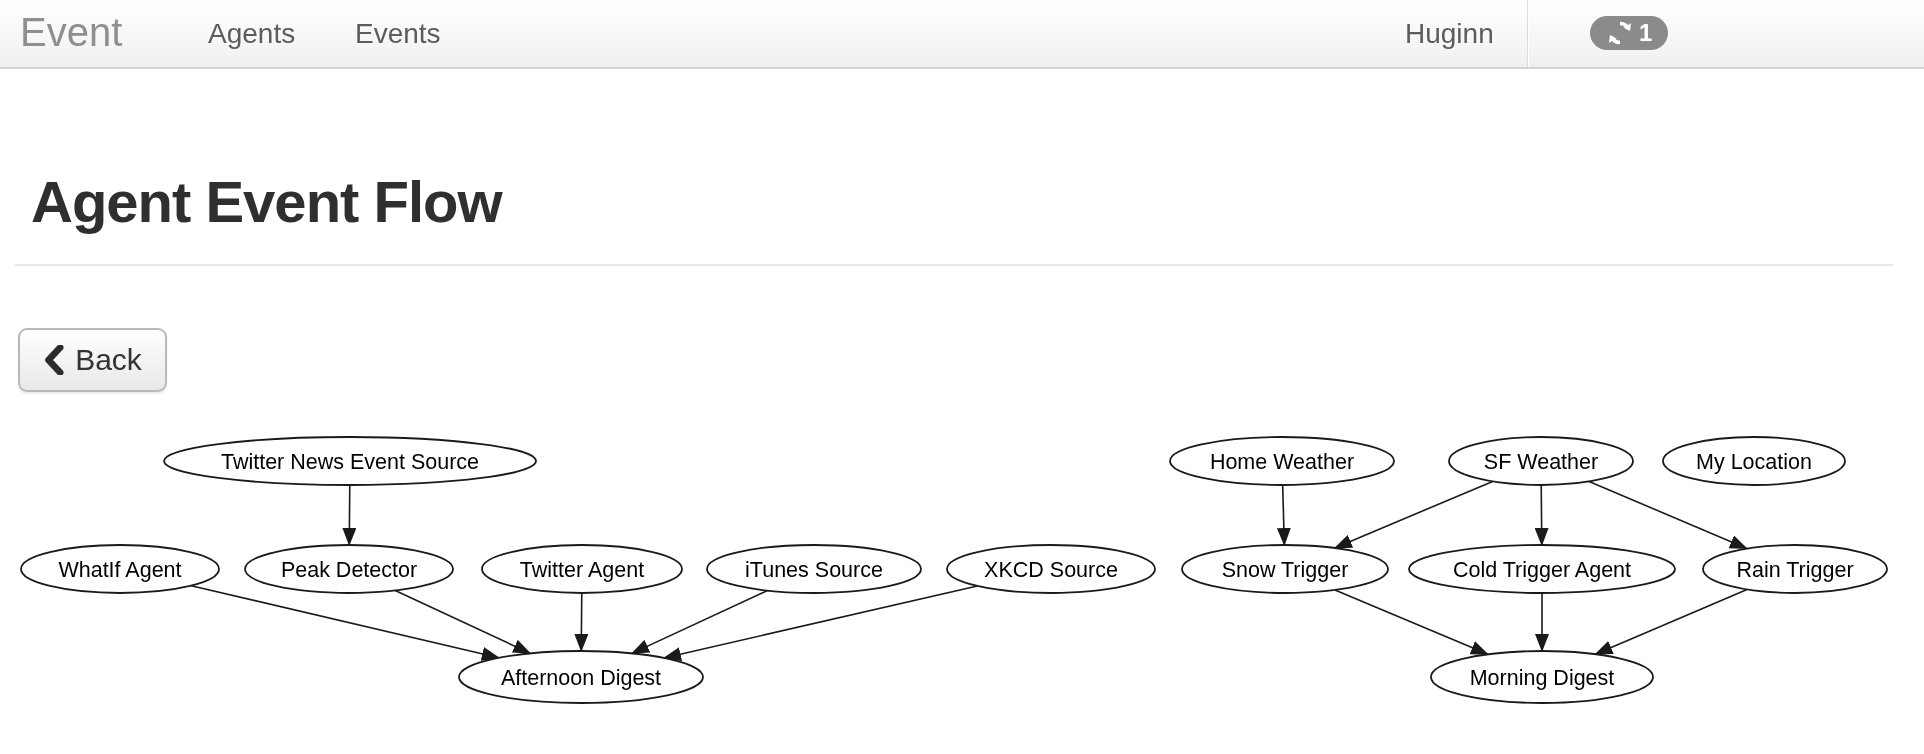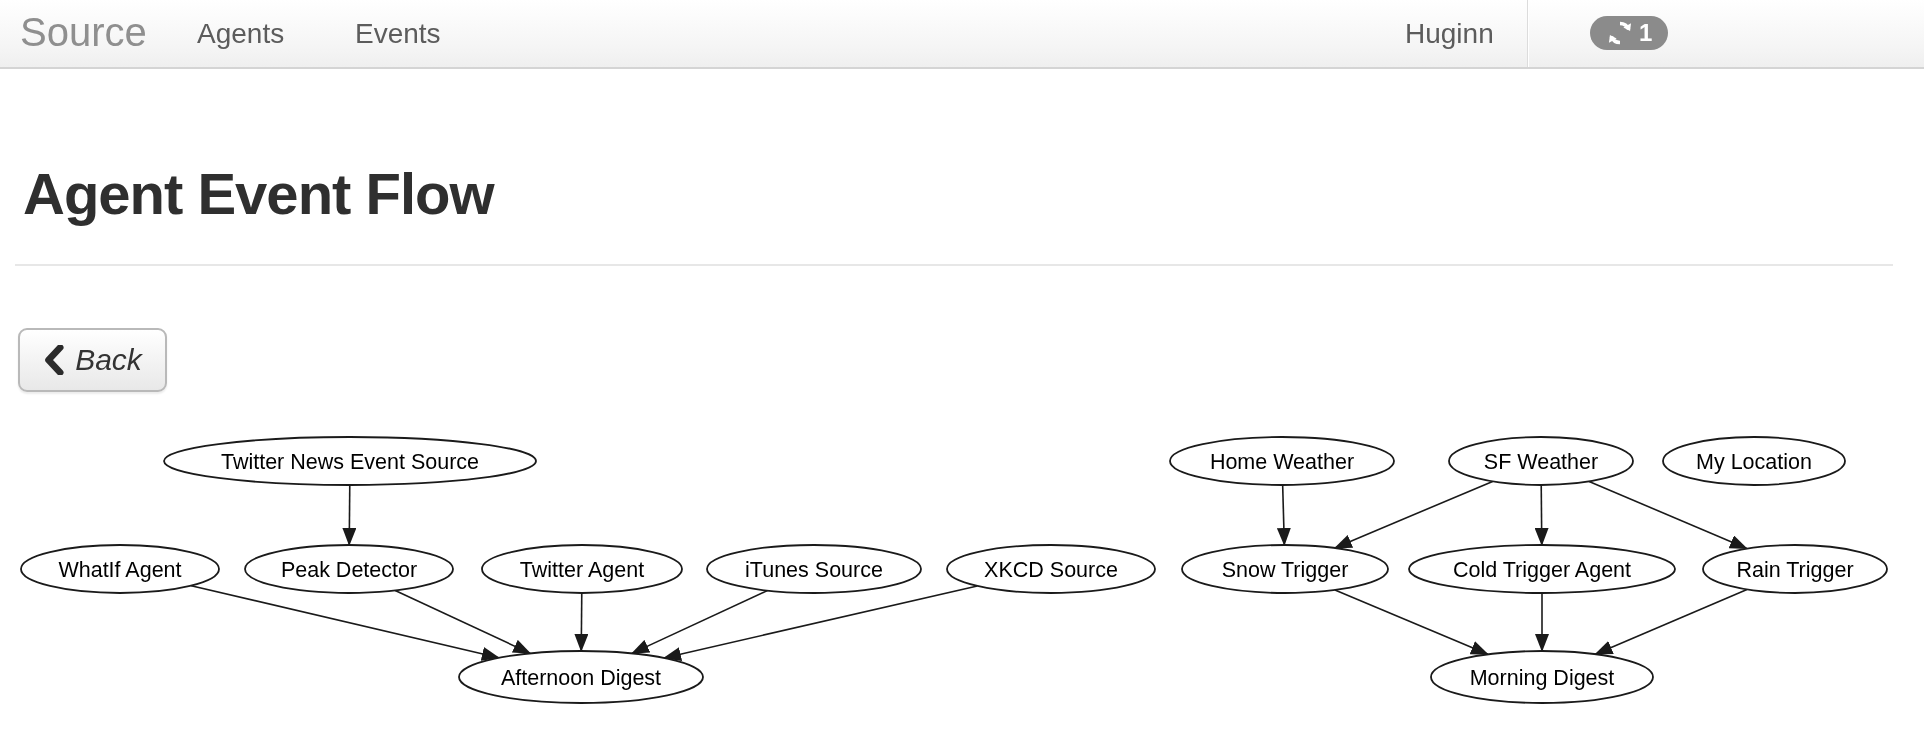--- a/index.html
+++ b/index.html
@@ -17,30 +17,30 @@
     box-shadow:1px 0 0 #ffffff;}
   .event-badge{position:absolute;top:16px;height:34px;padding:0 16px;
     border-radius:18px;background:#8b8b8b;display:flex;align-items:center;gap:5px;
     cursor:pointer;}
   .event-badge .cnt{color:#ffffff;font-size:24px;font-weight:bold;line-height:34px;}
   .caret{display:inline-block;vertical-align:middle;margin-left:12px;width:0;height:0;
     border-left:8px solid transparent;border-right:8px solid transparent;
     border-top:9px solid #5c5c5c;}
 
   
-  .page-title{position:absolute;left:15px;top:152px;margin:8px;font-size:58px;
+  .page-title{position:absolute;left:15px;top:152px;margin:16px;font-size:58px;
     font-weight:bold;color:#2f2f2f;letter-spacing:-1px;}
   .rule{position:absolute;left:15px;top:264px;width:1878px;height:0;
     border-top:2px solid #e7e7e7;}
   .back-btn{position:absolute;left:18px;top:328px;width:149px;height:64px;
     border:2px solid #b9b9b9;border-radius:9px;
     background:linear-gradient(to bottom,#ffffff,#e8e8e8);
     box-shadow:0 2px 2px rgba(0,0,0,0.08);
     display:flex;align-items:center;justify-content:center;gap:11px;
-    font-family:"Liberation Sans",sans-serif;font-size:30px;color:#333;cursor:pointer;font-style:italic;}
+    font-family:"Liberation Sans",sans-serif;font-size:30px;color:#333;cursor:pointer;}
   .graph-svg{position:absolute;left:0;top:0;width:1924px;height:754px;}
   .graph-svg text{font-family:"Liberation Sans",sans-serif;font-size:21.5px;fill:#000;}
   .graph-svg ellipse{fill:#ffffff;stroke:#1a1a1a;stroke-width:1.8;}
   .graph-svg line{stroke:#1a1a1a;stroke-width:1.6;}
 </style>
 </head>
 <body>
 
 <div class="screen">
 
@@ -87,22 +87,22 @@
       <text x="1542" y="576.5" text-anchor="middle">Cold Trigger Agent</text>
       <ellipse cx="1795" cy="569" rx="92" ry="24"></ellipse>
       <text x="1795" y="576.5" text-anchor="middle">Rain Trigger</text>
       <ellipse cx="581" cy="677" rx="122" ry="26"></ellipse>
       <text x="581" y="684.5" text-anchor="middle">Afternoon Digest</text>
       <ellipse cx="1542" cy="677" rx="111" ry="26"></ellipse>
       <text x="1542" y="684.5" text-anchor="middle">Morning Digest</text>
     </svg>
 
   <nav class="navbar">
-    <a class="brand">Source</a>
-    <a class="nav-item" style="left:197px">Agents</a>
+    <a class="brand">Event</a>
+    <a class="nav-item" style="left:208px">Agents</a>
     <a class="nav-item" style="left:355px">Events</a>
     <a class="nav-item" style="left:1405px">Huginn</a>
     <div class="nav-divider" style="left:1527px"></div>
     <div class="event-badge" style="left:1590px">
       <svg width="28" height="28" viewBox="0 0 20 20">
         <path d="M10 3.2 a6.8 6.8 0 0 1 6.2 4.1" stroke="#fff" stroke-width="2.6" fill="none"></path>
         <path d="M10 16.8 a6.8 6.8 0 0 1 -6.2 -4.1" stroke="#fff" stroke-width="2.6" fill="none"></path>
         <path d="M17.9 3.1 L17.2 8.6 L12.4 6.1 Z" fill="#fff"></path>
         <path d="M2.1 16.9 L2.8 11.4 L7.6 13.9 Z" fill="#fff"></path>
       </svg>

